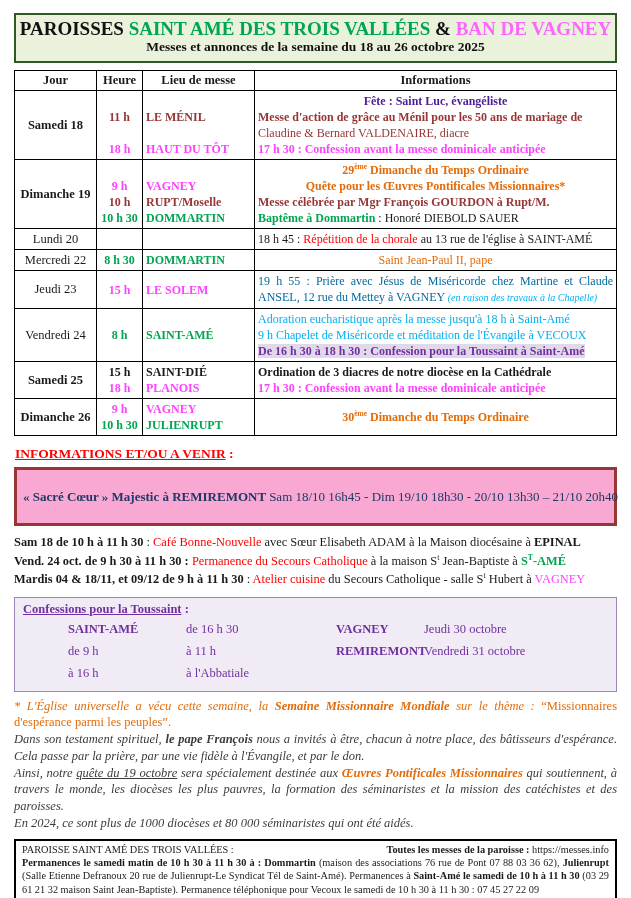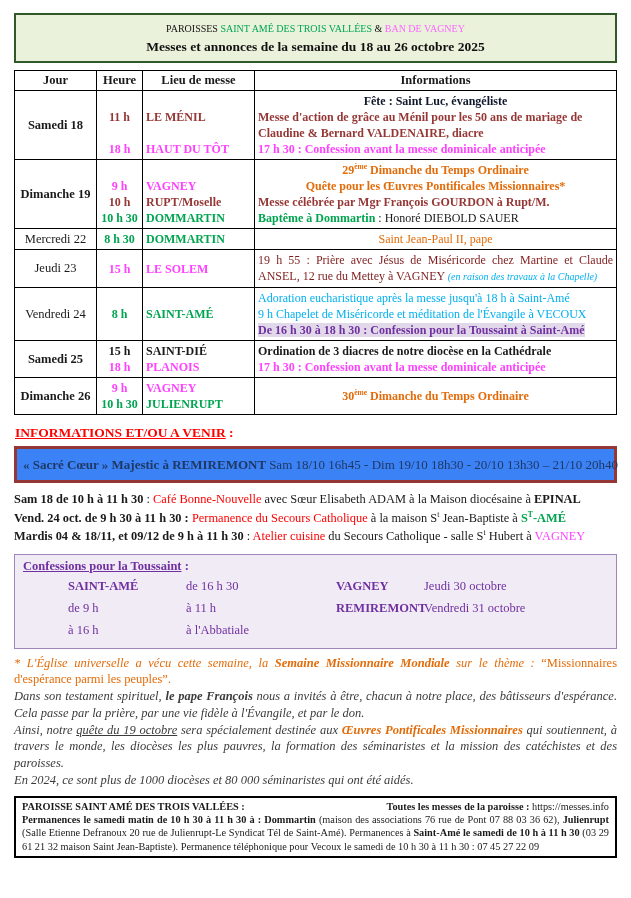--- a/index.html
+++ b/index.html
@@ -7,21 +7,21 @@
     width:631px;height:898px;overflow:hidden;background:#ffffff;
     font-family:"Liberation Serif", serif;color:#1a1a1a;
   }
   .page{padding:13px 14px 0 14px;box-sizing:border-box;}
 
   
   .header-box{
     border:2px solid #2f5a27;background:#eaf2dc;text-align:center;
     padding:4px 2px 5px 2px;
   }
-  .header-title{font-size:10px;font-weight:normal;line-height:19px;}
+  .header-title{font-size:19px;font-weight:bold;line-height:19px;}
   .header-subtitle{font-size:13.5px;font-weight:bold;line-height:18px;color:#111;}
 
   
   table.schedule{
     width:603px;border-collapse:collapse;margin-top:7px;font-size:12px;
     table-layout:fixed;
   }
   table.schedule th, table.schedule td{
     border:1.5px solid #000;vertical-align:middle;padding:2px 3px;
   }
@@ -38,22 +38,22 @@
   sup{vertical-align:super;font-size:0.62em;line-height:0;}
 
   
   .info-heading{
     margin:9px 0 5px 1px;font-size:13.5px;font-weight:bold;color:#ff0000;
     line-height:17px;
   }
 
   
   .sacre-box{
-    border:3px solid #953735;background:#3b82f6;color:#1f3864;
-    font-size:13px;padding:7px 6px;line-height:17px;white-space:nowrap;
+    border:3px solid #953735;background:#f9a8d4;color:#1f3864;
+    font-size:13px;padding:18px 6px;line-height:17px;white-space:nowrap;
   }
 
   
   .announcements{margin-top:7px;font-size:12.4px;}
   .announcements .a-line{line-height:18.5px;white-space:nowrap;}
 
   
   .conf-box{
     margin-top:8px;border:1.5px solid #9e86b8;background:#f0ebf5;
     color:#7030a0;font-size:12.5px;padding:2px 8px 7px 8px;
@@ -111,23 +111,23 @@
             <div class="ln">&nbsp;</div>
             <div class="ln" style="color: rgb(255, 66, 255);">18 h</div>
           </td>
           <td class="place-cell">
             <div class="ln">&nbsp;</div>
             <div class="ln" style="color: rgb(149, 55, 53);">LE MÉNIL</div>
             <div class="ln">&nbsp;</div>
             <div class="ln" style="color: rgb(255, 66, 255);">HAUT DU TÔT</div>
           </td>
           <td class="info-cell">
-            <div class="ln center"><span style="color: #0f172a; font-weight: bold;">Fête : Saint Luc, évangéliste</span></div>
+            <div class="ln center"><span style="color: #4c1d95; font-weight: bold;">Fête : Saint Luc, évangéliste</span></div>
             <div class="ln"><span style="color: rgb(149, 55, 53); font-weight: bold;">Messe d'action de grâce au Ménil pour les 50 ans de mariage de</span></div>
-            <div class="ln"><span style="color: rgb(149, 55, 53); font-weight: bold;">Claudine &amp; Bernard VALDENAIRE, diacre</span></div>
+            <div class="ln"><span style="color: rgb(149, 55, 53); font-weight: normal;">Claudine &amp; Bernard VALDENAIRE, diacre</span></div>
             <div class="ln"><span style="color: rgb(255, 66, 255); font-weight: bold;">17 h 30 : Confession avant la messe dominicale anticipée</span></div>
           </td>
         </tr>
         <tr>
           <td class="day-cell" style="font-weight: bold;">Dimanche 19</td>
           <td class="time-cell">
             <div class="ln">&nbsp;</div>
             <div class="ln" style="color: rgb(255, 66, 255);">9 h</div>
             <div class="ln" style="color: rgb(149, 55, 53);">10 h</div>
             <div class="ln" style="color: rgb(0, 165, 80);">10 h 30</div>
@@ -139,41 +139,49 @@
             <div class="ln" style="color: rgb(0, 165, 80);">DOMMARTIN</div>
           </td>
           <td class="info-cell">
             <div class="ln center"><span style="color: rgb(227, 108, 10); font-weight: bold;">29</span><sup style="color: rgb(227, 108, 10); font-weight: bold;">ème</sup><span style="color: rgb(227, 108, 10); font-weight: bold;"> Dimanche du Temps Ordinaire</span></div>
             <div class="ln center"><span style="color: rgb(227, 108, 10); font-weight: bold;">Quête pour les Œuvres Pontificales Missionnaires*</span></div>
             <div class="ln"><span style="color: rgb(149, 55, 53); font-weight: bold;">Messe célébrée par Mgr François GOURDON à Rupt/M.</span></div>
             <div class="ln"><span style="color: rgb(0, 165, 80); font-weight: bold;">Baptême à Dommartin</span><span style="color: rgb(26, 26, 26);"> : Honoré DIEBOLD SAUER</span></div>
           </td>
         </tr>
         <tr>
+          <td class="day-cell">Lundi 20</td>
+          <td class="time-cell"></td>
+          <td class="place-cell"></td>
+          <td class="info-cell">
+            <div class="ln"><span style="color: rgb(26, 26, 26);">18 h 45 : </span><span style="color: rgb(255, 0, 0);">Répétition de la chorale</span><span style="color: rgb(26, 26, 26);"> au 13 rue de l'église à SAINT-AMÉ</span></div>
+          </td>
+        </tr>
+        <tr>
           <td class="day-cell">Mercredi 22</td>
           <td class="time-cell">
             <div class="ln" style="color: rgb(0, 165, 80); font-family: Liberation Serif, serif;">8 h 30</div>
           </td>
           <td class="place-cell">
             <div class="ln" style="color: rgb(0, 165, 80);">DOMMARTIN</div>
           </td>
           <td class="info-cell">
             <div class="ln center"><span style="color: rgb(227, 108, 10);">Saint Jean-Paul II, pape</span></div>
           </td>
         </tr>
         <tr>
           <td class="day-cell">Jeudi 23</td>
           <td class="time-cell">
             <div class="ln" style="color: rgb(255, 66, 255);">15 h</div>
           </td>
           <td class="place-cell">
             <div class="ln" style="color: rgb(255, 66, 255);">LE SOLEM</div>
           </td>
           <td class="info-cell">
-            <div class="ln justify"><span style="color: #7f1d1d;">19 h 55 : Prière avec Jésus de Miséricorde chez Martine et Claude ANSEL, 12 rue du Mettey à VAGNEY </span><span style="color: rgb(0, 176, 240); font-style: italic; font-size: 10px;">(en raison des travaux à la Chapelle)</span></div>
+            <div class="ln justify"><span style="color: #0369a1;">19 h 55 : Prière avec Jésus de Miséricorde chez Martine et Claude ANSEL, 12 rue du Mettey à VAGNEY </span><span style="color: rgb(0, 176, 240); font-style: italic; font-size: 10px;">(en raison des travaux à la Chapelle)</span></div>
           </td>
         </tr>
         <tr>
           <td class="day-cell">Vendredi 24</td>
           <td class="time-cell">
             <div class="ln">&nbsp;</div>
             <div class="ln" style="color: rgb(0, 165, 80);">8 h</div>
             <div class="ln">&nbsp;</div>
           </td>
           <td class="place-cell">
@@ -247,20 +255,20 @@
 
   <div class="paras" id="paras">
       <p><span style="color: rgb(227, 108, 10); font-style: italic;">* L'Église universelle a vécu cette semaine, la </span><span style="color: rgb(227, 108, 10); font-weight: bold; font-style: italic;">Semaine Missionnaire Mondiale</span><span style="color: rgb(227, 108, 10); font-style: italic;"> sur le thème : </span><span style="color: rgb(227, 108, 10);">“Missionnaires d'espérance parmi les peuples”.</span></p>
       <p><span style="color: rgb(59, 59, 59); font-style: italic;">Dans son testament spirituel, </span><span style="color: rgb(59, 59, 59); font-weight: bold; font-style: italic;">le pape François</span><span style="color: rgb(59, 59, 59); font-style: italic;"> nous a invités à être, chacun à notre place, des bâtisseurs d'espérance. Cela passe par la prière, par une vie fidèle à l'Évangile, et par le don.</span></p>
       <p><span style="color: rgb(59, 59, 59); font-style: italic;">Ainsi, notre </span><span style="color: rgb(59, 59, 59); font-style: italic; text-decoration: underline;">quête du 19 octobre</span><span style="color: rgb(59, 59, 59); font-style: italic;"> sera spécialement destinée aux </span><span style="color: rgb(227, 108, 10); font-weight: bold; font-style: italic;">Œuvres Pontificales Missionnaires</span><span style="color: rgb(59, 59, 59); font-style: italic;"> qui soutiennent, à travers le monde, les diocèses les plus pauvres, la formation des séminaristes et la mission des catéchistes et des paroisses.</span></p>
       <p><span style="color: rgb(59, 59, 59); font-style: italic;">En 2024, ce sont plus de 1000 diocèses et 80 000 séminaristes qui ont été aidés.</span></p>
     </div>
 
   <div class="footer-box">
     <div class="f-split">
-      <span id="f-line1-left"><span style="font-weight: bold;">PAROISSE SAINT AMÉ DES TROIS VALLÉES :</span></span>
+      <span id="f-line1-left"><span style="font-weight: normal;">PAROISSE SAINT AMÉ DES TROIS VALLÉES :</span></span>
       <span id="f-line1-right"><span style="font-weight: bold;">Toutes les messes de la paroisse : </span><span>https://messes.info</span></span>
     </div>
     <div class="f-body" id="f-body"><span style="font-weight: bold;">Permanences le samedi matin de 10 h 30 à 11 h 30 à : </span><span style="font-weight: bold;">Dommartin</span><span> (maison des associations 76 rue de Pont 07 88 03 36 62), </span><span style="font-weight: bold;">Julienrupt</span><span> (Salle Etienne Defranoux 20 rue de Julienrupt-Le Syndicat Tél de Saint-Amé). Permanences à </span><span style="font-weight: bold;">Saint-Amé le samedi de 10 h à 11 h 30</span><span> (03 29 61 21 32 maison Saint Jean-Baptiste). Permanence téléphonique pour Vecoux le samedi de 10 h 30 à 11 h 30 : 07 45 27 22 09</span></div>
 
   </div>
 
 </div>
 
 </body></html>

